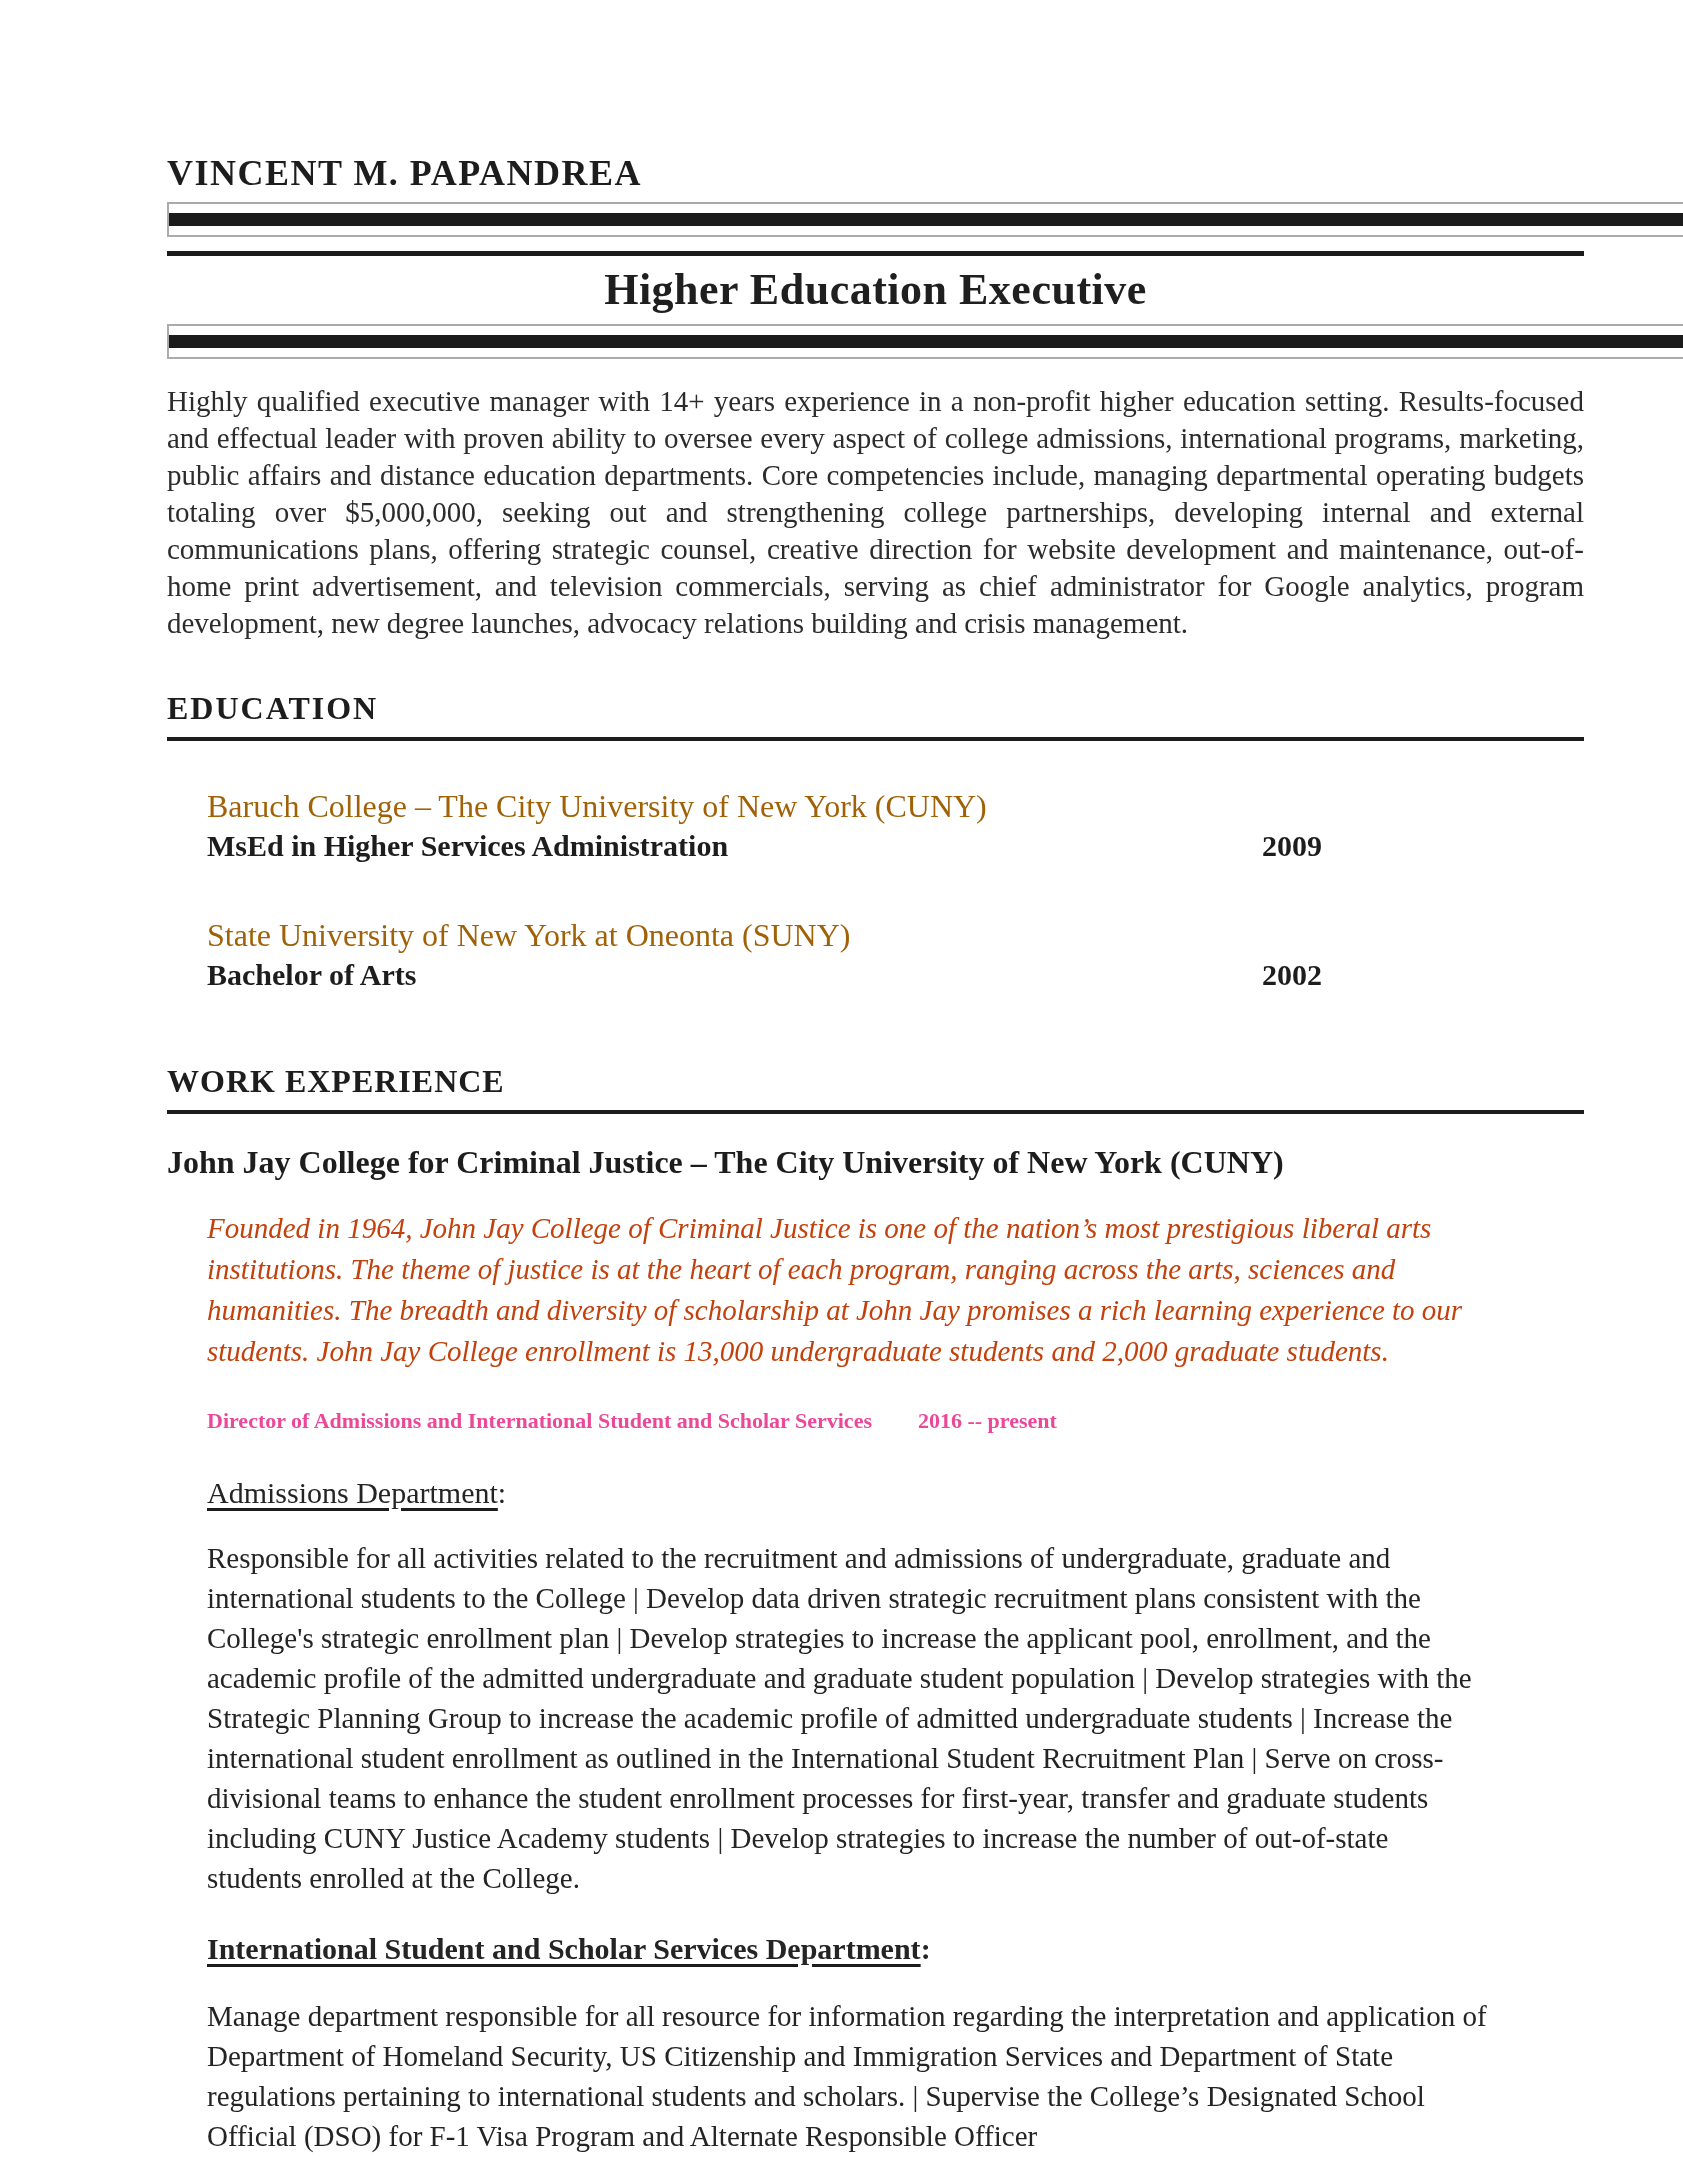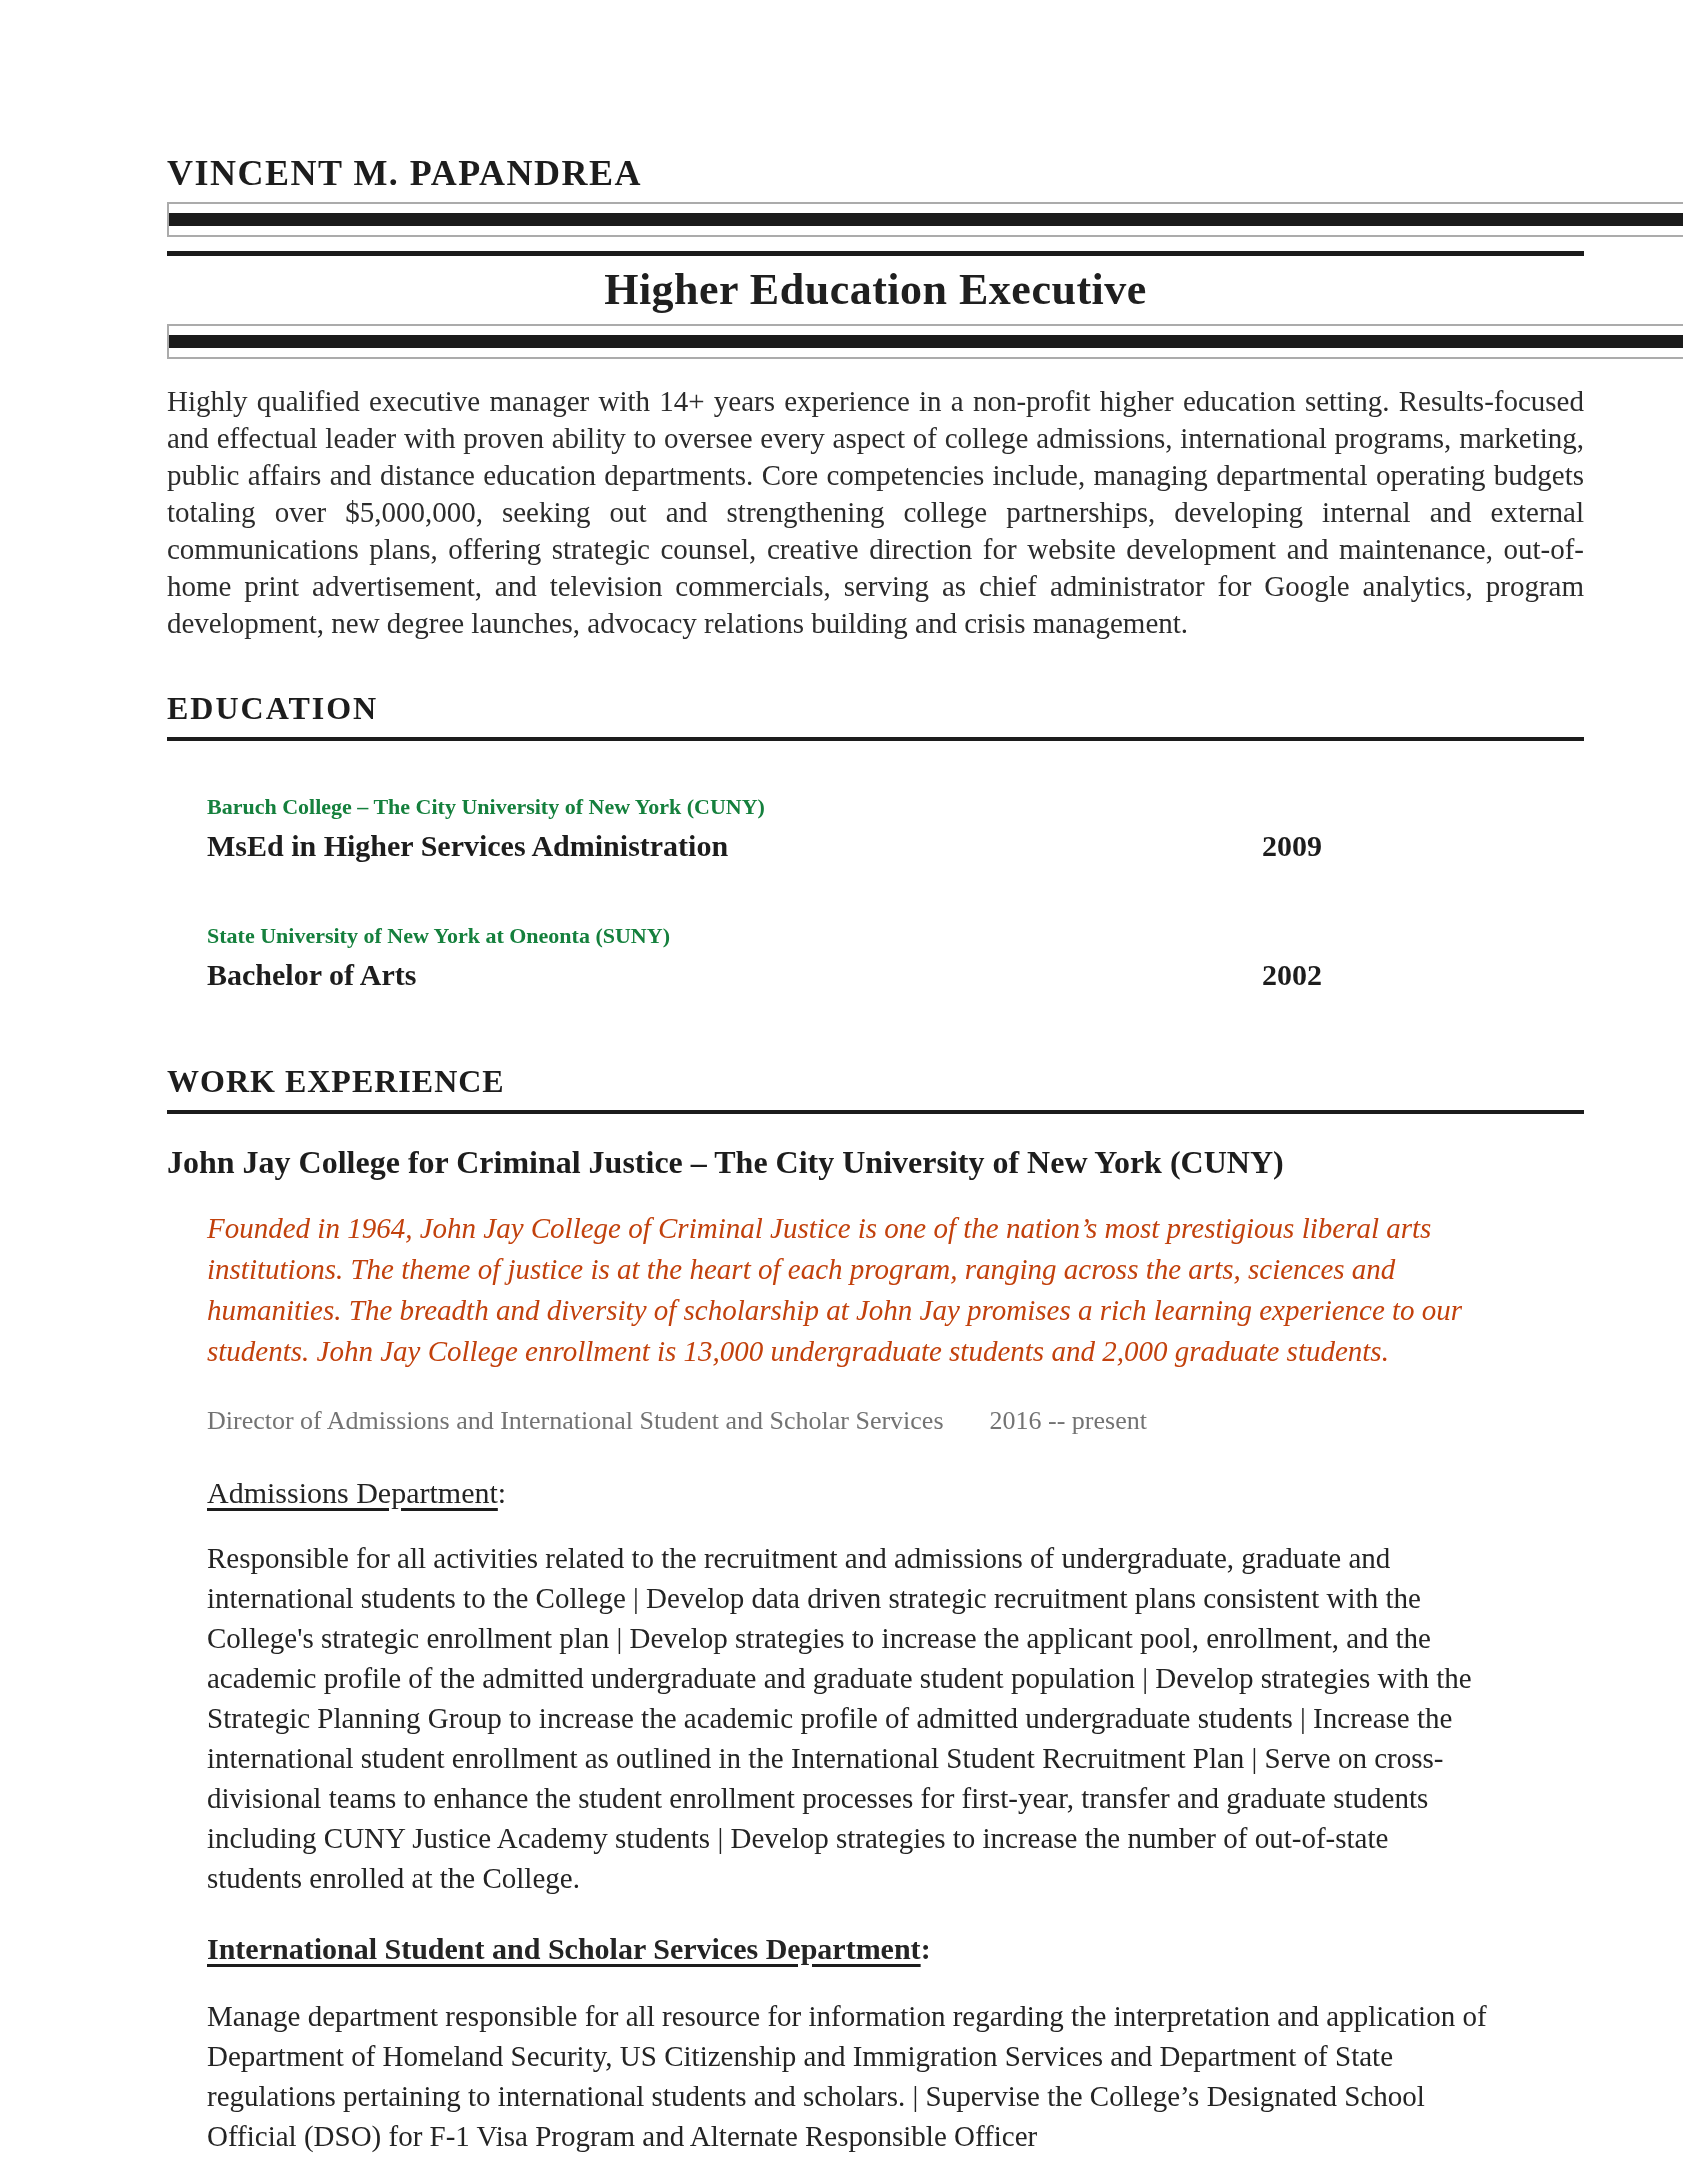--- a/index.html
+++ b/index.html
@@ -50,36 +50,36 @@
     border-bottom: 4px solid #1c1c1c; padding-bottom: 11px;
   }
   .edu-heading { margin-top: 48px; }
   .work-heading { margin-top: 69px; letter-spacing: 1px; }
 
   .indent { margin-left: 40px; }
 
   
   .edu-entries { margin-top: 46px; }
   .edu-entry { margin-bottom: 51px; }
-  .school-line { font-size: 22px; line-height: 39px; color: #15803d; font-weight: bold; }
+  .school-line { font-size: 32px; line-height: 39px; color: #a16207; }
   .degree-line { position: relative; font-size: 30px; line-height: 39px; font-weight: bold; color: #1d1d1d; }
   .degree-year { position: absolute; left: 1055px; top: 0; }
 
   
   .employer {
     font-size: 32px; line-height: 40px; font-weight: bold;
     color: #1d1d1d; margin-top: 28px;
   }
   .employer-desc {
     font-size: 29px; line-height: 41px; font-style: italic;
     color: #c2410c; margin-top: 26px; max-width: 1277px;
   }
   .position-line {
-    font-size: 26px; line-height: 38px; font-weight: normal;
-    color: #737373; margin-top: 30px;
+    font-size: 22px; line-height: 38px; font-weight: bold;
+    color: #ec4899; margin-top: 30px;
   }
   .position-dates { margin-left: 46px; }
   .dept-label-line { font-size: 30px; line-height: 38px; color: #242424; margin-top: 34px; }
   .dept-label {
     text-decoration: underline;
     text-decoration-thickness: 3px;
     text-underline-offset: 5px;
     text-decoration-color: #1c1c1c;
   }
   .dept-body {

